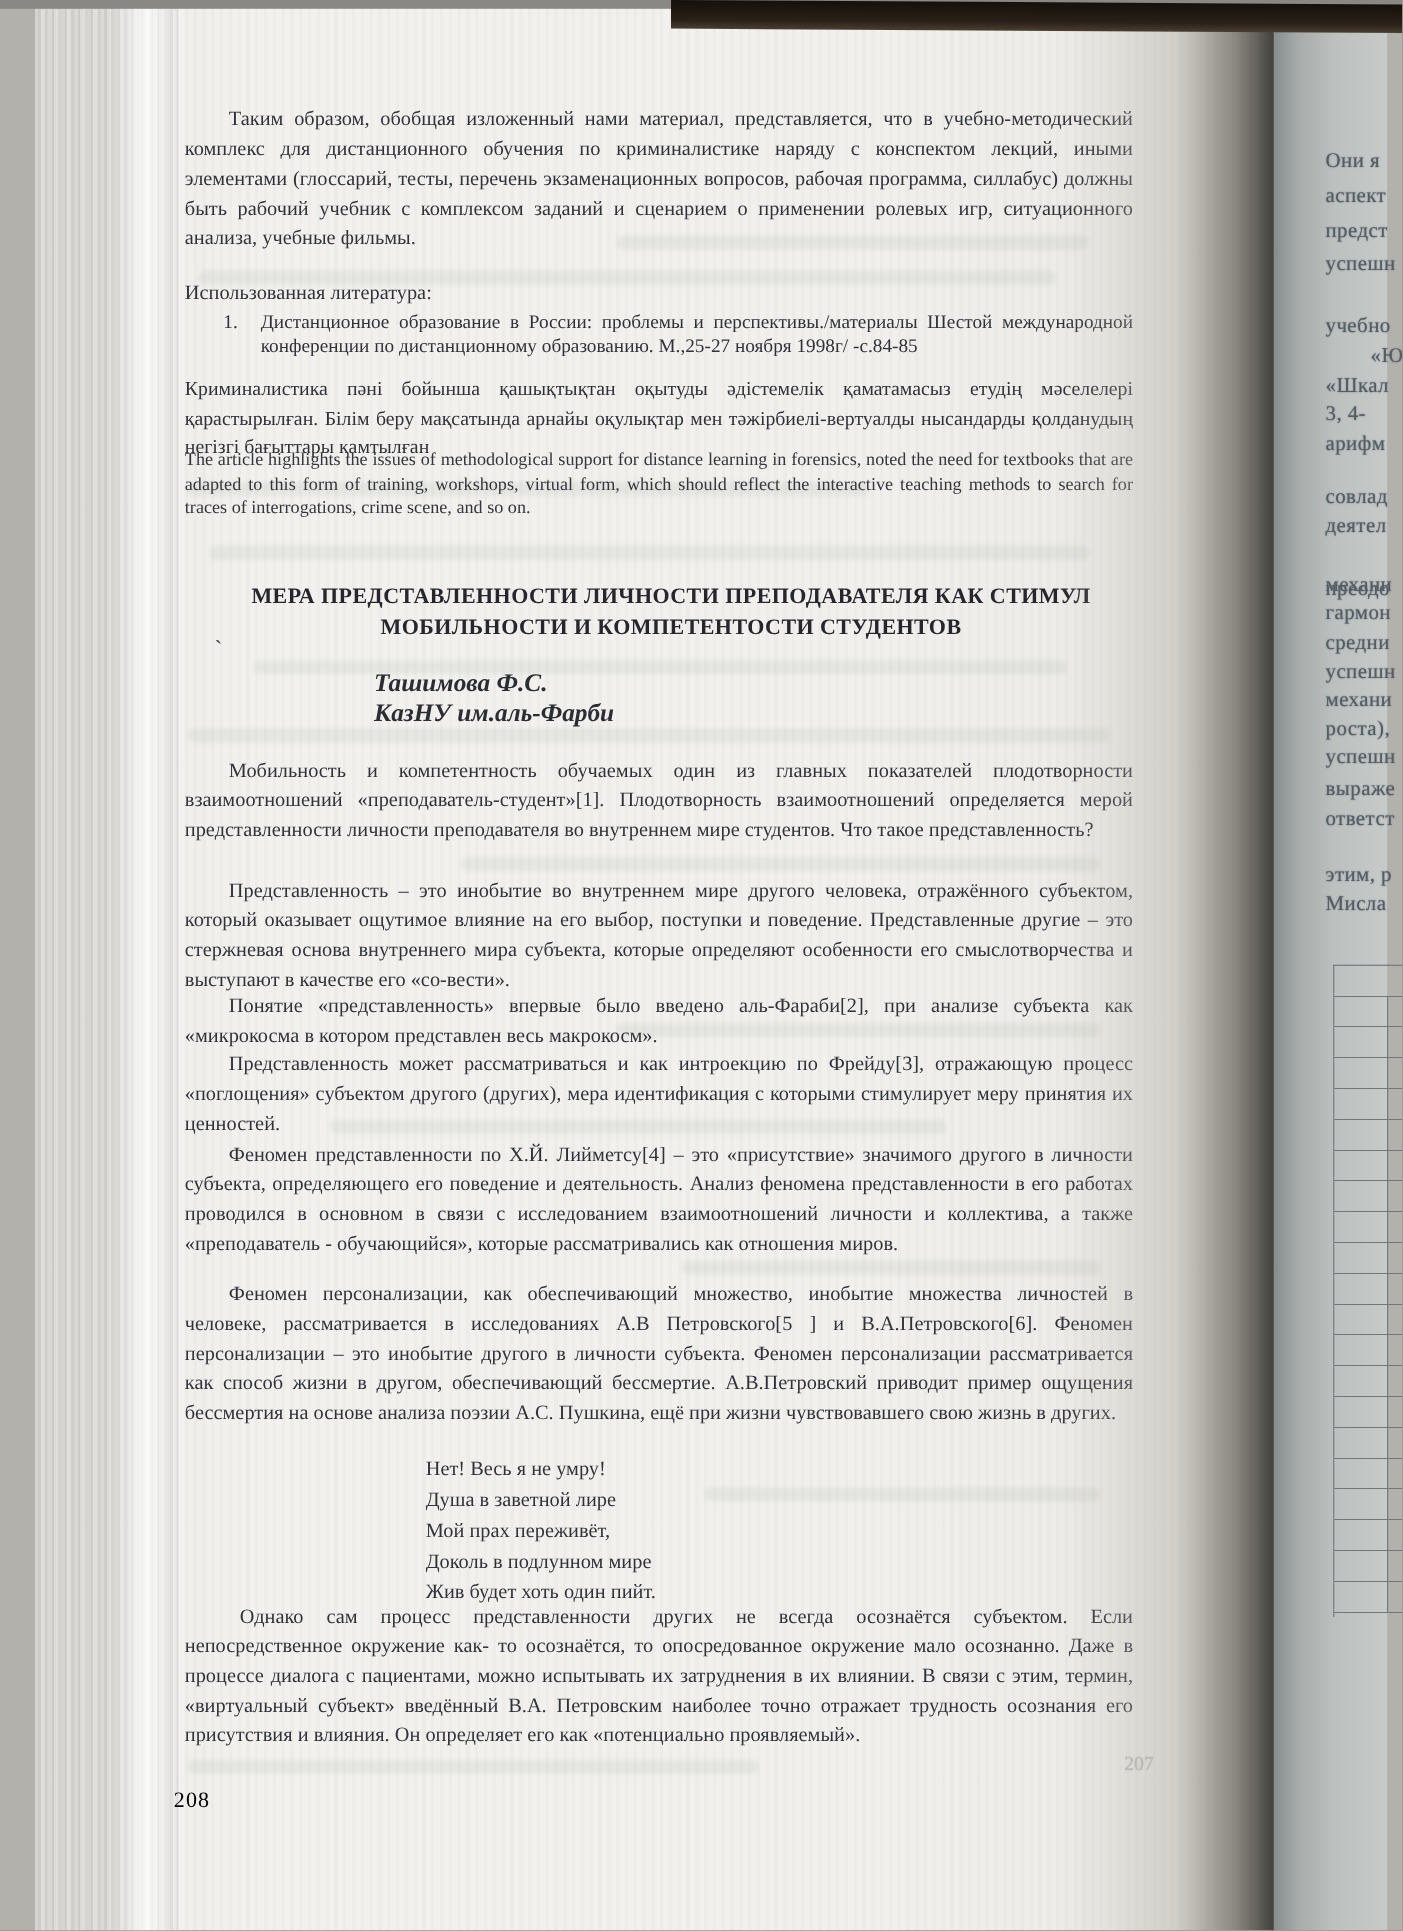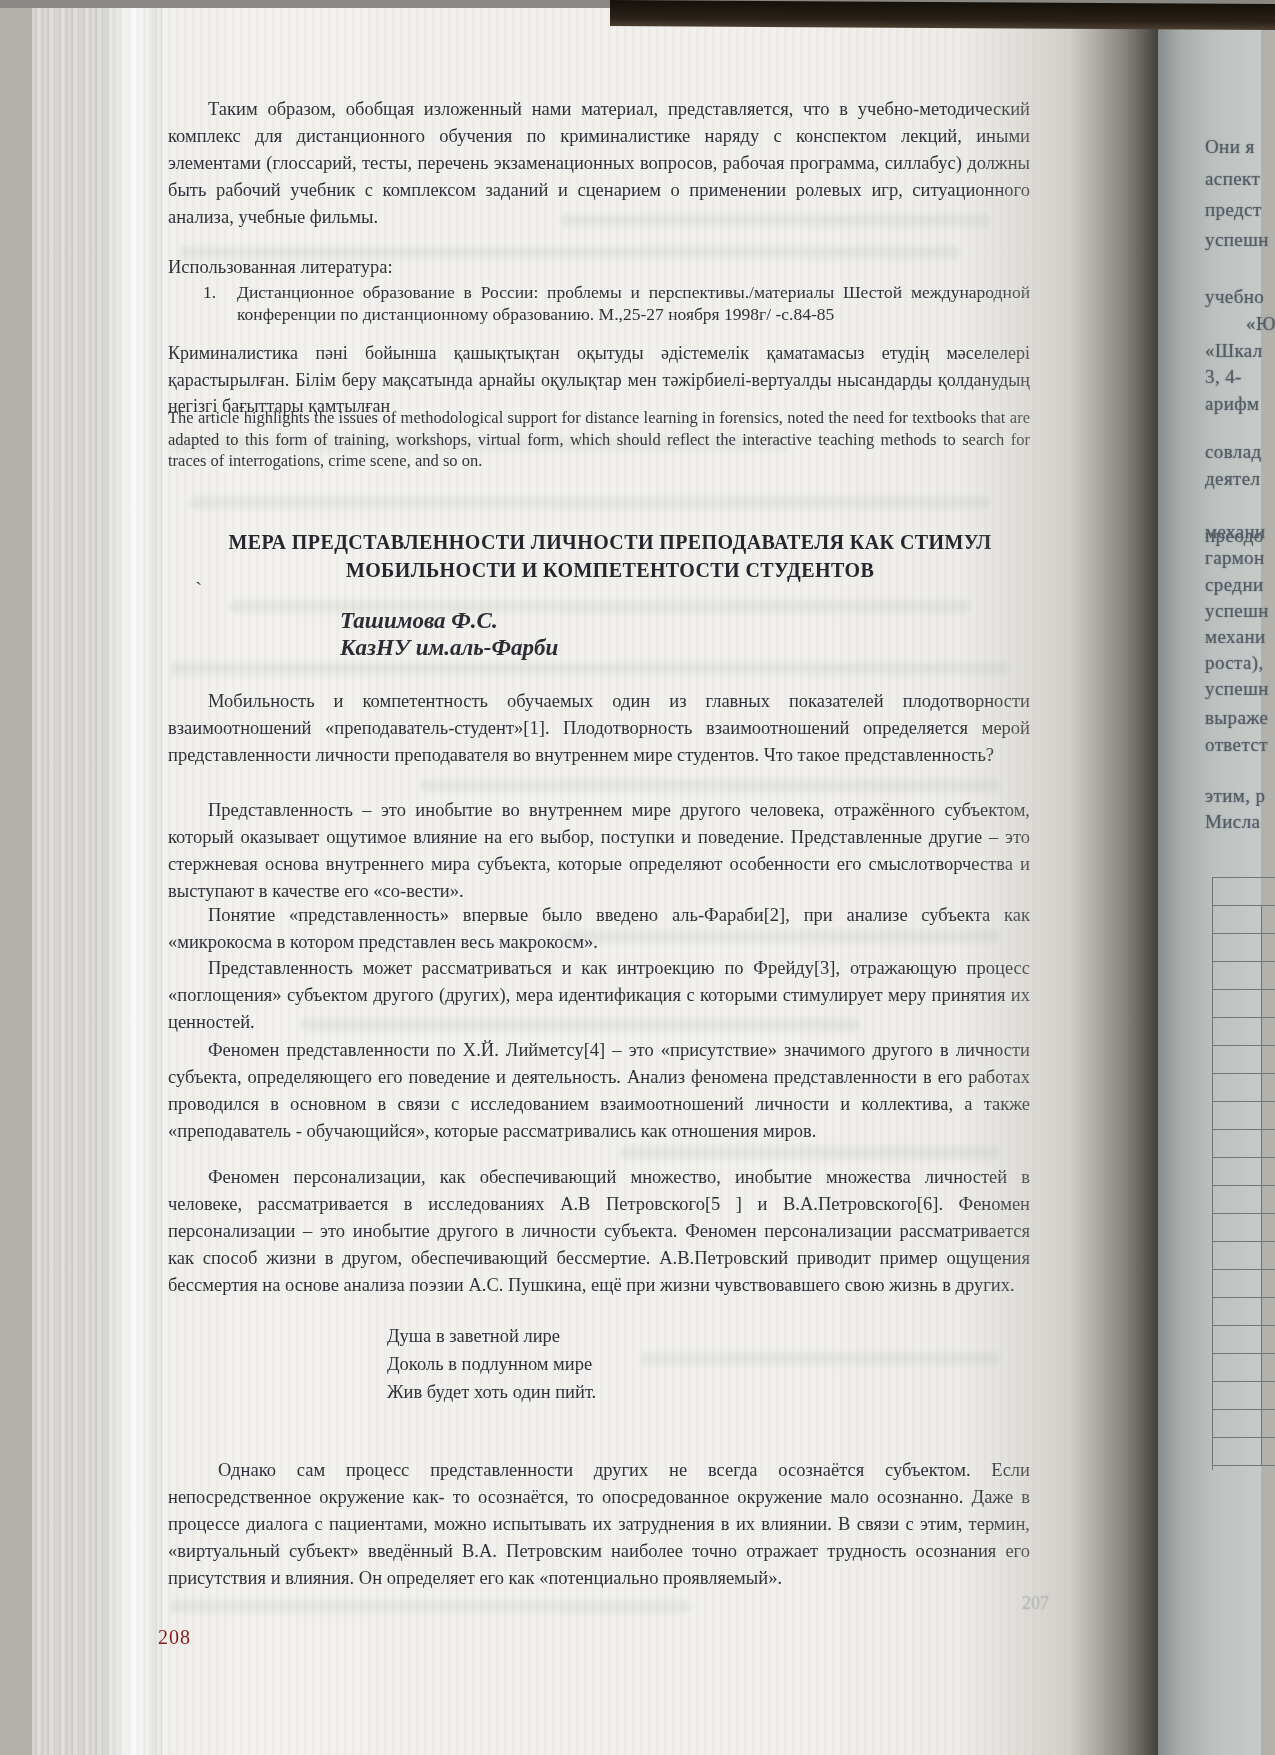--- a/index.html
+++ b/index.html
@@ -33,21 +33,21 @@
   .refs-item{left:185px;width:845px;font-size:17.5px;line-height:22px;padding-left:52px;box-sizing:border-box;}
   .refs-marker{position:absolute;left:18px;top:0;}
   .kz{font-size:18px;line-height:26.5px;}
   .en{font-size:16.5px;line-height:21.5px;color:#34363d;}
   .title{left:170px;width:880px;font-weight:bold;font-size:20px;line-height:28px;
          letter-spacing:.4px;color:#26262e;text-align:center;}
   .author{left:340px;width:690px;font-weight:bold;font-style:italic;font-size:23px;
           line-height:27px;text-align:left;color:#2b2d34;}
   .tick{left:195px;width:20px;font-size:22px;color:#44464c;}
   .poem{left:387px;width:420px;text-align:left;line-height:28px;}
-  .pageno{left:158px;width:80px;font-size:20px;text-align:left;color:#7f1d1d;letter-spacing:1px;}
+  .pageno{left:158px;width:80px;font-size:20px;text-align:left;color:#000000;letter-spacing:1px;}
   .ghost207{left:1022px;top:1593px;width:60px;font-size:18px;color:#8d9498;opacity:.55;
             text-shadow:0 0 2px #9aa0a3;z-index:3;position:absolute;}
 
   
   .g{position:absolute;height:13px;border-radius:6px;background:#6f8073;opacity:.09;
      filter:blur(2px);z-index:2;pointer-events:none;}
 
   
   .frag{position:absolute;left:47px;white-space:nowrap;color:#545c64;font-size:19px;
         letter-spacing:.4px;text-shadow:0 0 1.5px rgba(95,105,115,.9);z-index:7;}
@@ -106,21 +106,23 @@
   </div>
 
   <div class="blk indent" style="top:688px;">Мобильность и компетентность обучаемых  один из главных показателей плодотворности взаимоотношений «преподаватель-студент»[1].  Плодотворность взаимоотношений определяется мерой представленности личности преподавателя во внутреннем мире студентов. Что такое представленность?</div>
   <div class="blk indent" style="top:797px;">Представленность – это инобытие  во внутреннем мире  другого человека, отражённого субъектом, который оказывает ощутимое влияние на его выбор, поступки и поведение. Представленные другие – это стержневая основа  внутреннего мира субъекта, которые определяют особенности его смыслотворчества и  выступают в качестве его «со-вести».</div>
   <div class="blk indent" style="top:902px;">Понятие «представленность» впервые было введено аль-Фараби[2], при анализе  субъекта как «микрокосма в котором представлен весь макрокосм».</div>
   <div class="blk indent" style="top:955px;">Представленность может рассматриваться и как интроекцию по Фрейду[3], отражающую процесс «поглощения» субъектом  другого (других), мера идентификация с которыми стимулирует меру принятия их ценностей.</div>
   <div class="blk indent" style="top:1037px;">Феномен представленности по Х.Й. Лийметсу[4] – это «присутствие» значимого другого в личности субъекта, определяющего  его поведение и деятельность. Анализ феномена представленности в его работах проводился в основном в связи с  исследованием взаимоотношений личности и коллектива, а также  «преподаватель - обучающийся», которые рассматривались как отношения миров.</div>
   <div class="blk indent" style="top:1164px;">Феномен персонализации, как обеспечивающий множество, инобытие множества личностей в человеке, рассматривается в исследованиях А.В Петровского[5 ] и В.А.Петровского[6].  Феномен персонализации – это инобытие другого в  личности субъекта.  Феномен персонализации рассматривается как способ жизни в другом, обеспечивающий бессмертие. А.В.Петровский приводит пример ощущения бессмертия на основе анализа поэзии А.С. Пушкина, ещё при жизни чувствовавшего  свою жизнь в других.</div>
 
   <div class="blk poem" style="top:1322px;">
+    <div>Нет! Весь я не умру!</div>
     <div>Душа в заветной лире</div>
+    <div>Мой прах переживёт,</div>
     <div>Доколь в подлунном мире</div>
     <div>Жив будет хоть один пийт.</div>
   </div>
 
   <div class="blk" style="top:1457px;text-indent:50px;">Однако сам процесс представленности других   не всегда  осознаётся субъектом.  Если непосредственное окружение как- то осознаётся, то опосредованное окружение мало осознанно. Даже в процессе диалога с пациентами, можно испытывать их затруднения в их влиянии. В связи с этим, термин, «виртуальный субъект» введённый В.А. Петровским наиболее точно отражает трудность осознания его присутствия и влияния. Он определяет его как «потенциально проявляемый».</div>
 
   <div class="blk pageno" style="top:1624px;">208</div>
 
   <div class="ghost207">207</div>
 

